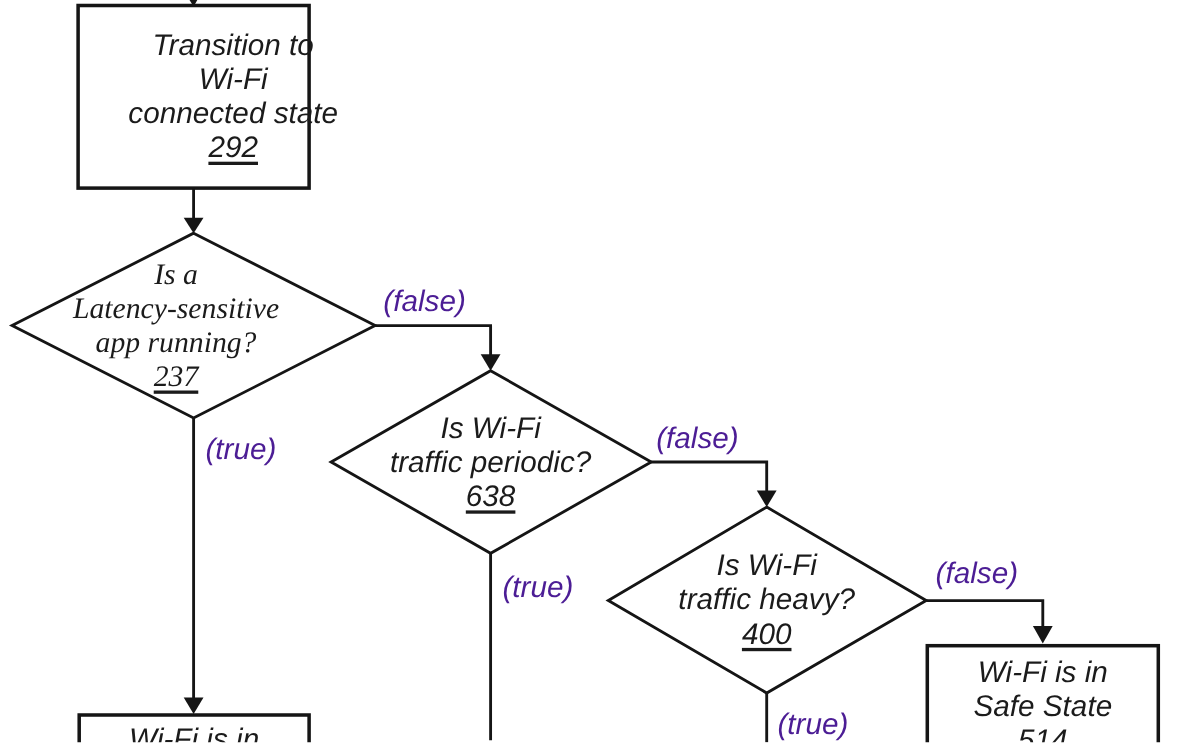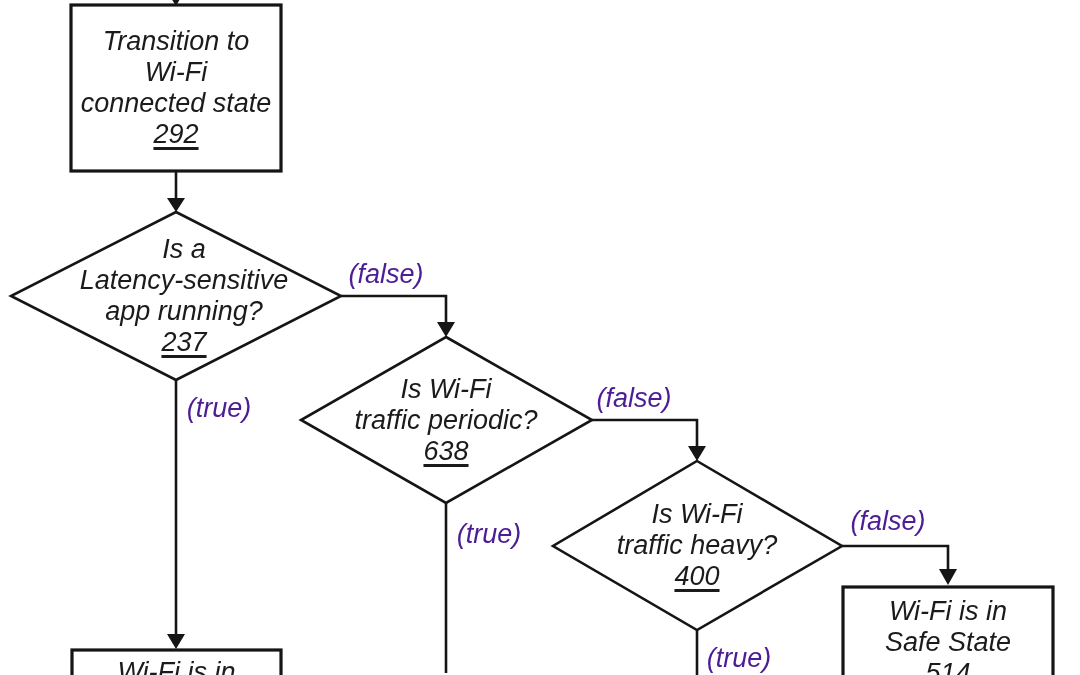--- a/index.html
+++ b/index.html
@@ -73,28 +73,28 @@
       <polygon points="167,634 185,634 176,649" fill="#151515" stroke="none"></polygon>
 
       <rect x="72" y="650" width="209" height="70" fill="#ffffff" stroke-width="3.2"></rect>
 
       <line x1="446" y1="503" x2="446" y2="673"></line>
 
       <line x1="697" y1="630" x2="697" y2="675"></line>
     </g>
   </svg>
 
-  <div class="node-text" style="left:71px;top:5px;width:210px;height:166px;">
+  <div class="node-text" style="left:71px;top:5px;width:210px;height:166px;padding-left:36px;">
     <span class="lbl">Transition to
 Wi-Fi
 connected state</span>
     <span class="ref">292</span>
   </div>
 
-  <div class="node-text" style="left:34px;top:213px;width:300px;height:166px;">
+  <div class="node-text" style="left:10px;top:213px;width:300px;height:166px;font-family:Liberation Serif, serif;">
     <span class="lbl">Is a
 Latency-sensitive
 app running?</span>
     <span class="ref">237</span>
   </div>
 
   <div class="node-text" style="left:296px;top:338px;width:300px;height:164px;">
     <span class="lbl">Is Wi-Fi
 traffic periodic?</span>
     <span class="ref">638</span>

